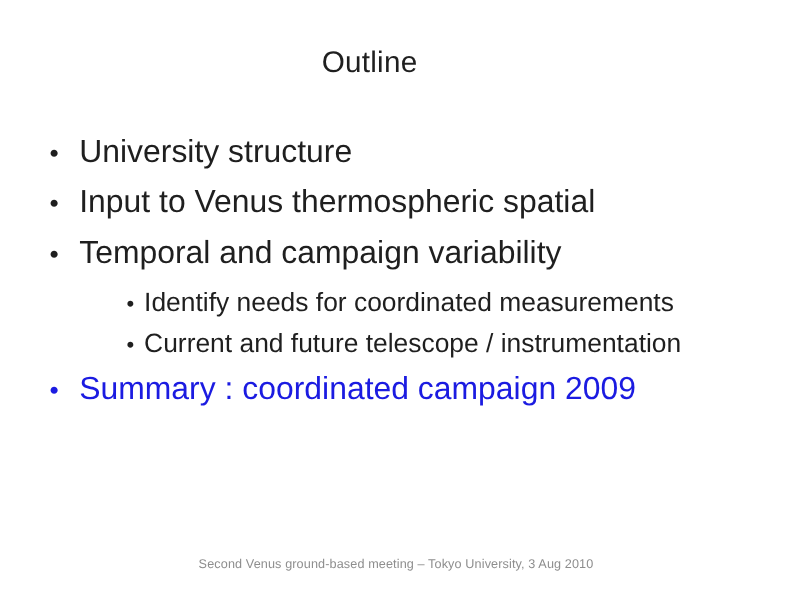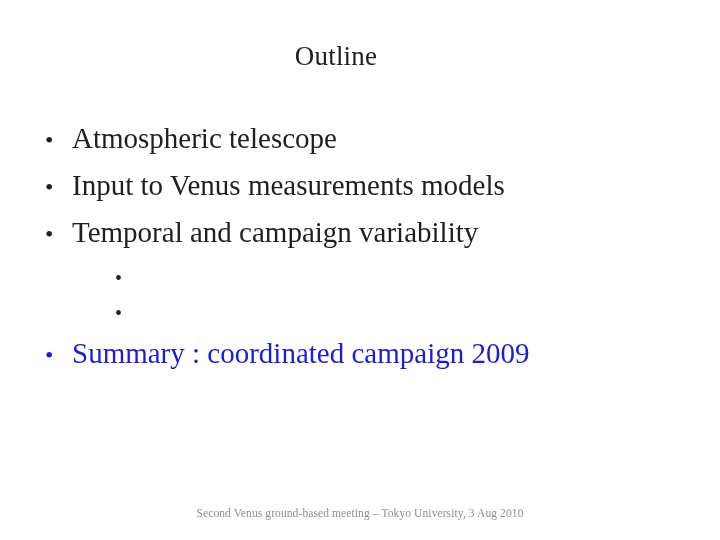--- a/index.html
+++ b/index.html
@@ -5,21 +5,21 @@
   html, body {
     margin: 0;
     padding: 0;
     background: #ffffff;
   }
   .slide {
     position: relative;
     width: 720px;
     height: 540px;
     background: var(--bg, #ffffff);
-    font-family: Liberation Serif, serif;
+    font-family: Liberation Sans, sans-serif;
     overflow: hidden;
   }
   .slide-title {
     position: absolute;
     top: 41px;
     left: 0;
     width: 672px;
     text-align: center;
     font-size: 27px;
     color: var(--text, #1f1f1f);
@@ -77,39 +77,41 @@
 <body>
 
 <div class="slide">
 
   <div class="slide-title">Outline</div>
 
   <div class="content">
 
     <div class="li li-main">
       <span class="marker">•</span>
-      <span>Atmospheric telescope</span>
+      <span>University structure</span>
     </div>
 
     <div class="li li-main">
       <span class="marker">•</span>
-      <span>Input to Venus measurements models</span>
+      <span>Input to Venus thermospheric spatial</span>
     </div>
 
     <div class="li li-main">
       <span class="marker">•</span>
       <span>Temporal and campaign variability</span>
     </div>
 
     <div class="li li-sub li-sub-first">
       <span class="marker">•</span>
+      <span>Identify needs for coordinated measurements</span>
     </div>
 
     <div class="li li-sub">
       <span class="marker">•</span>
+      <span>Current and future telescope / instrumentation</span>
     </div>
 
     <div class="li li-main li-emph">
       <span class="marker">•</span>
       <span>Summary : coordinated campaign 2009</span>
     </div>
 
   </div>
 
   <div class="footer-note">Second Venus ground-based meeting – Tokyo University, 3 Aug 2010</div>

